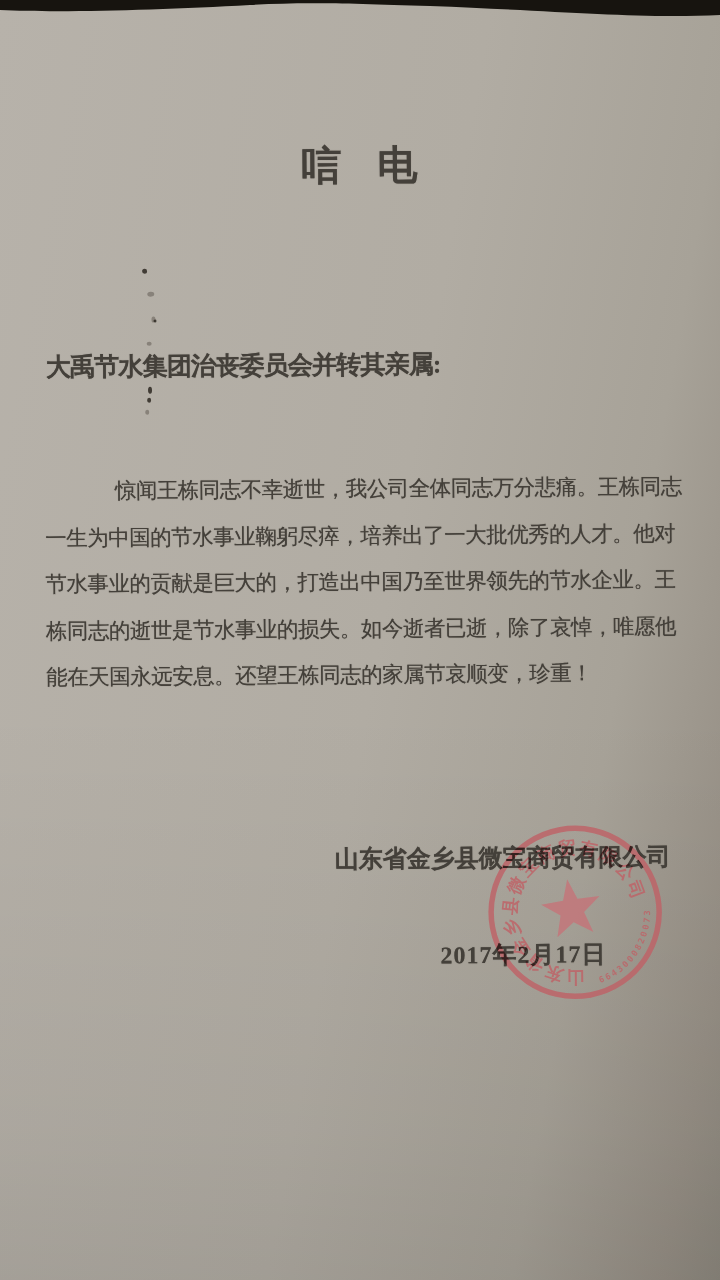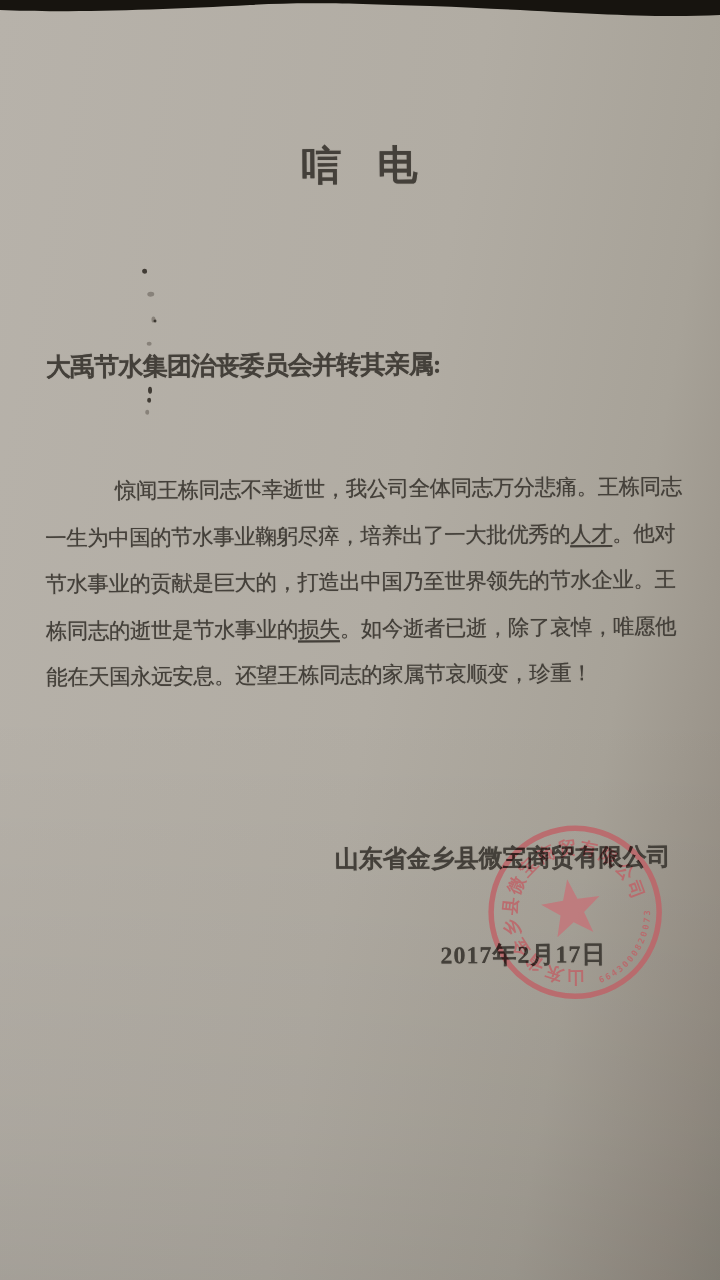--- a/index.html
+++ b/index.html
@@ -19,21 +19,21 @@
   .salutation{
     position:absolute;top:348px;left:48px;
     font-size:25px;letter-spacing:-0.8px;font-weight:600;
   }
   .body-block{
     position:absolute;top:466px;left:46px;width:650px;
     font-size:21.5px;line-height:46.5px;letter-spacing:-0.5px;font-weight:500;
   }
   .bline{white-space:nowrap;}
   .bline.indent{text-indent:70px;}
-  .uline{text-decoration:underline;text-underline-offset:4px;text-decoration-thickness:1.5px;}
+  .uline{text-underline-offset:4px;text-decoration-thickness:1.5px;}
   .signature{
     position:absolute;top:843px;left:333px;
     font-size:24px;letter-spacing:0px;font-weight:600;
   }
   .date{
     position:absolute;top:940px;left:438px;
     font-size:24px;letter-spacing:1px;font-weight:600;
   }
   .ink{color:#44403a;text-shadow:0 0 0.7px rgba(62,57,50,0.65);}
   .stamp{

